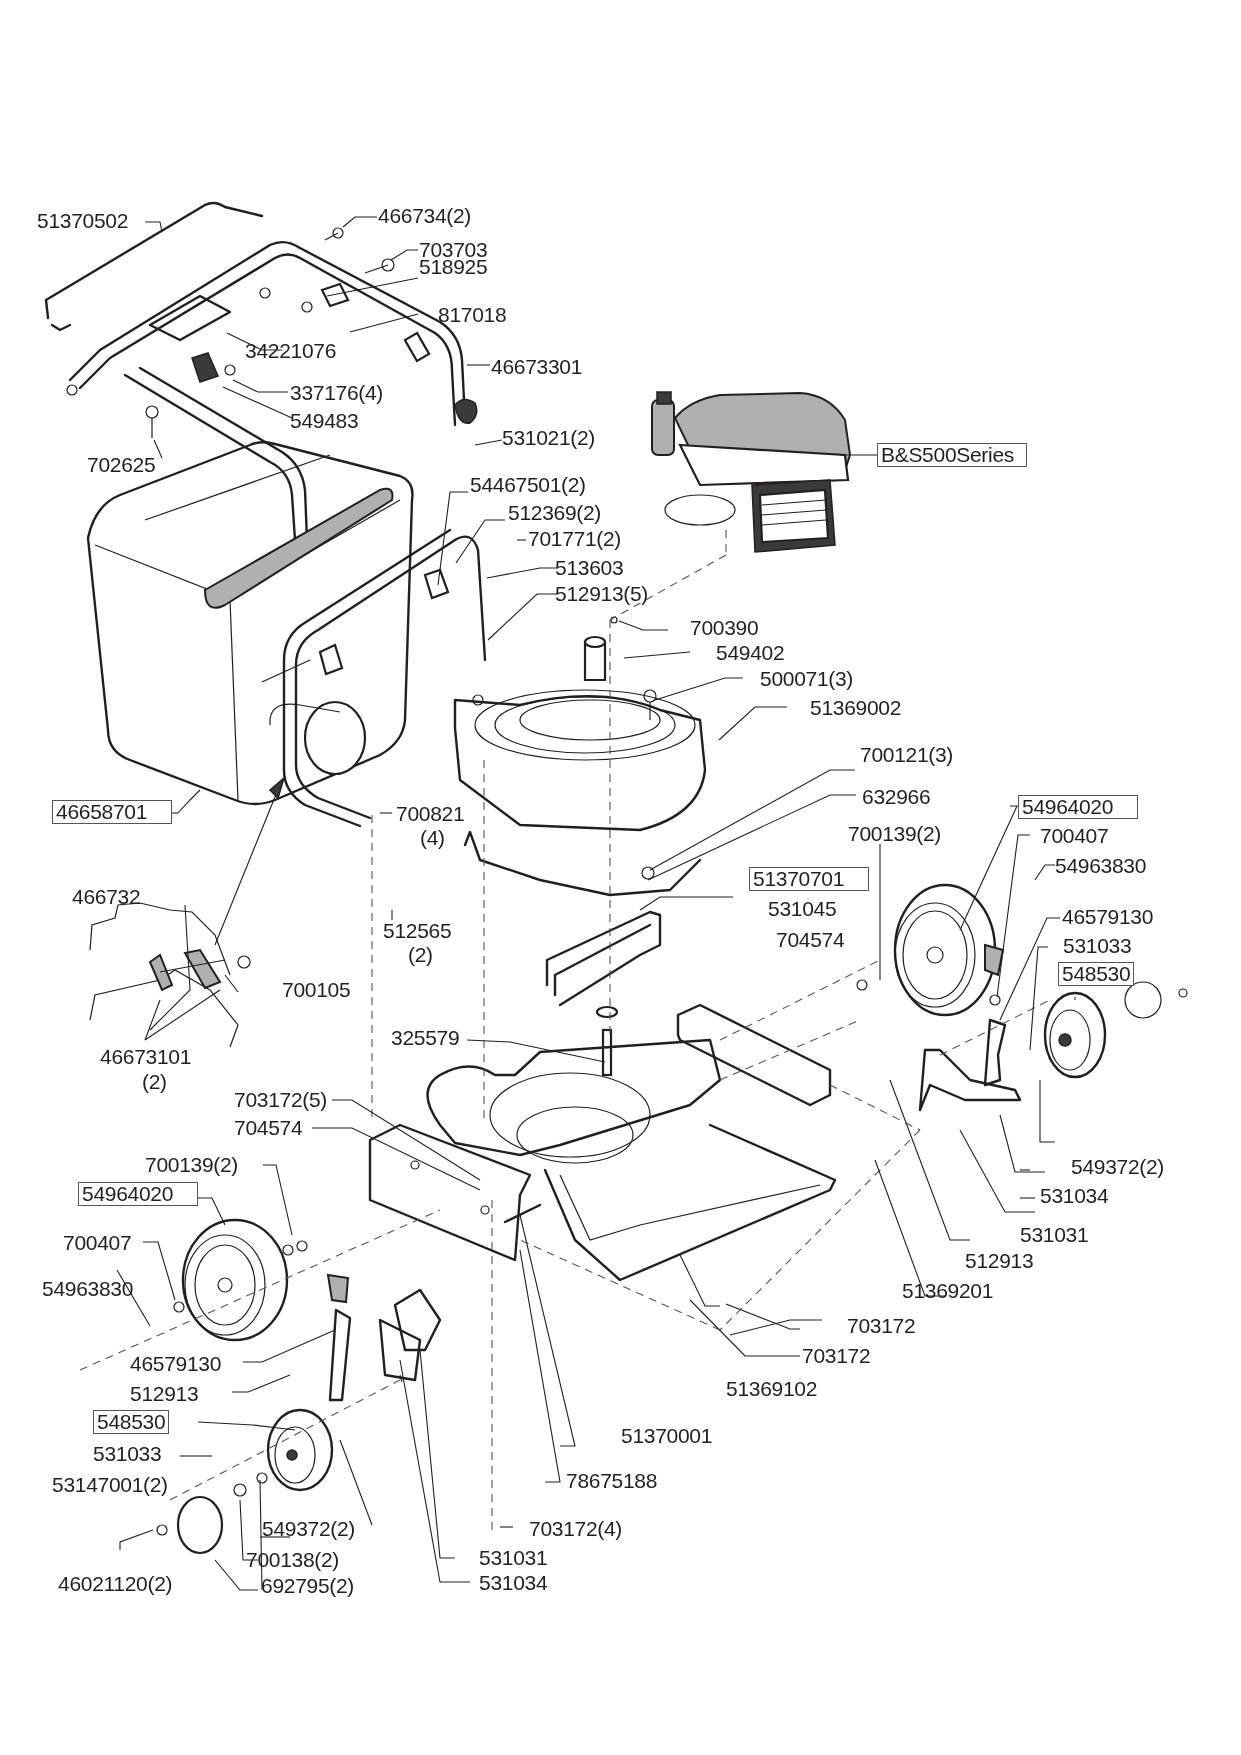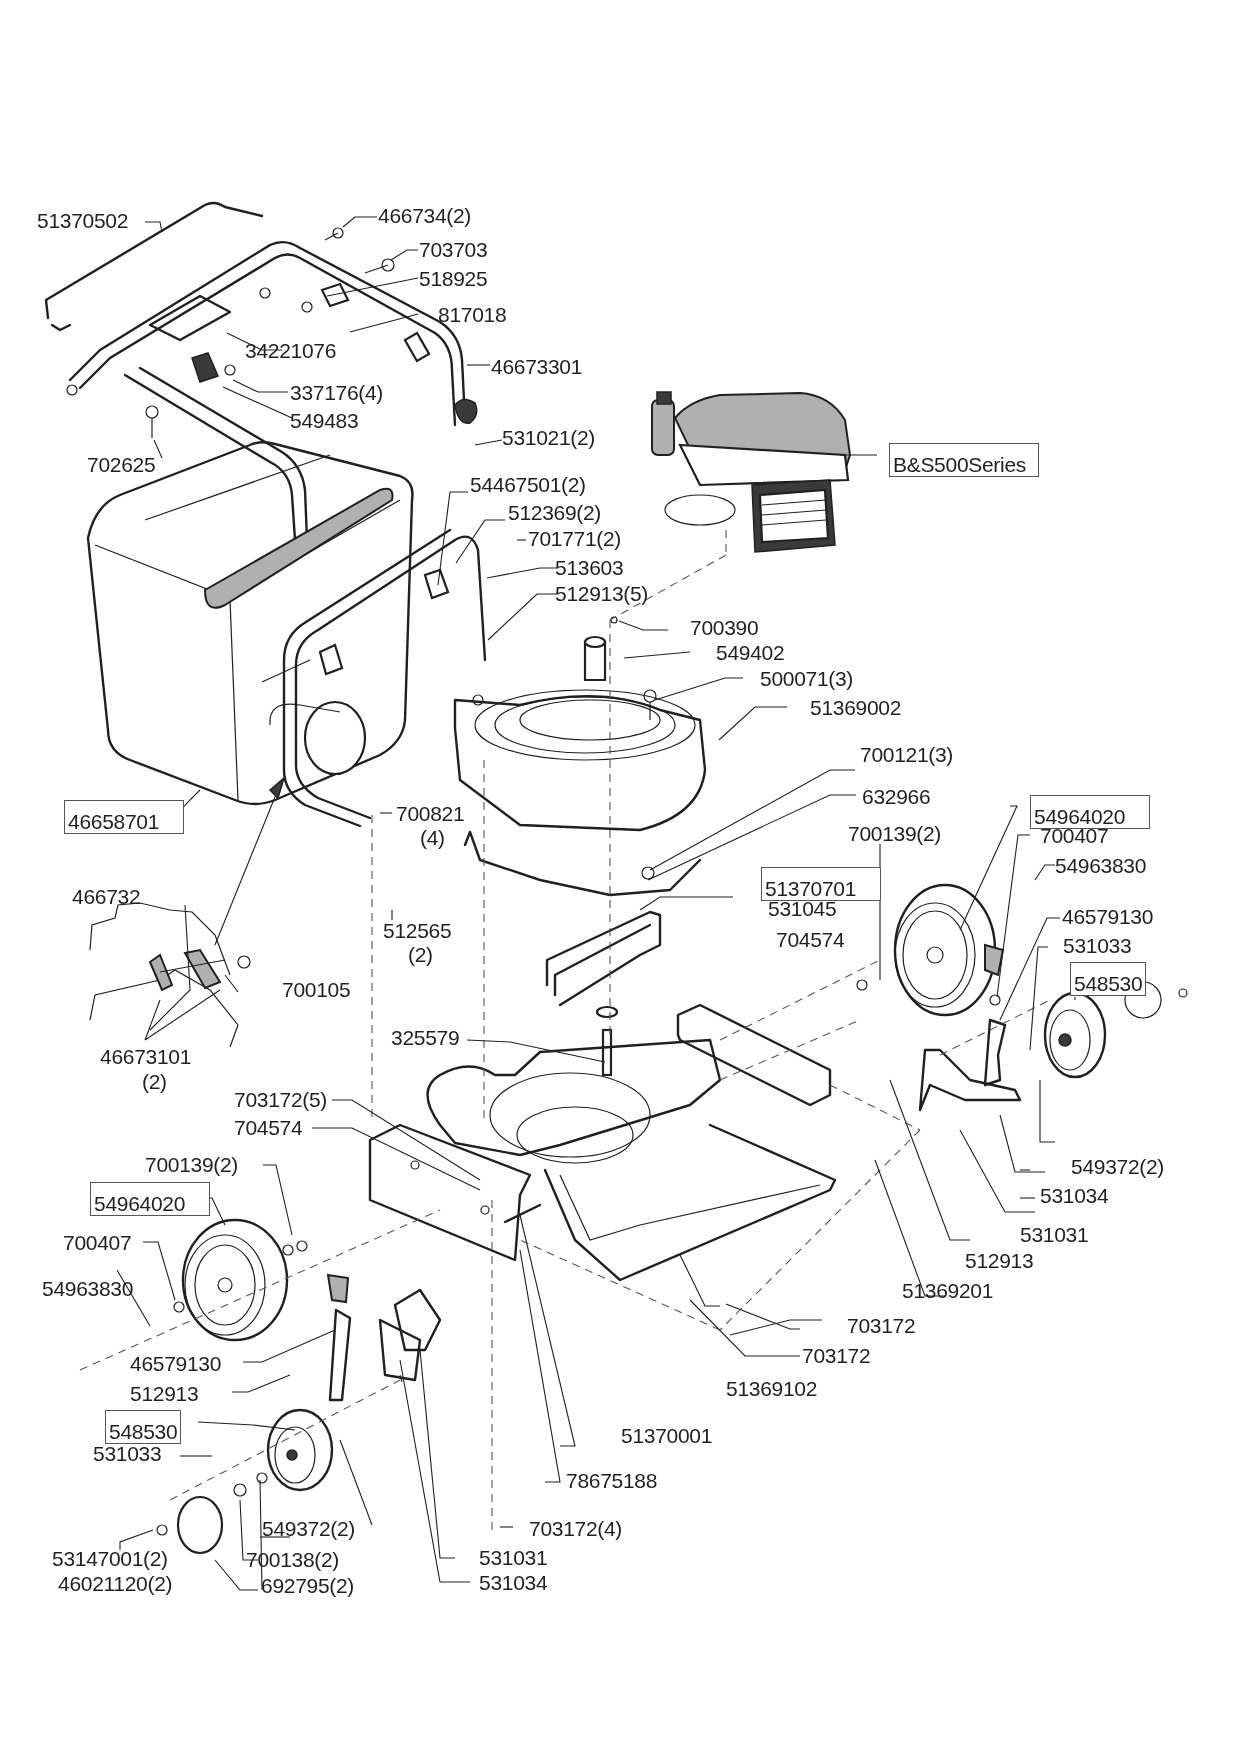--- a/index.html
+++ b/index.html
@@ -1,21 +1,21 @@
 <!DOCTYPE html>
 <html><head>
 <meta charset="utf-8">
 <style>
   html, body { margin: 0; padding: 0; background: #ffffff; }
   body { width: 1241px; height: 1755px; position: relative; overflow: hidden;
          font-family: "Liberation Sans", sans-serif; color: #231f20; }
   #diagram { position: absolute; left: 0; top: 0; width: 1241px; height: 1755px; }
   .lbl { position: absolute; font-size: 21px; line-height: 22px; white-space: nowrap;
          color: #231f20; letter-spacing: -0.3px; }
-  .lbl.boxed { border: 1.3px solid #555; padding: 10px 24px 0 3px; line-height: 22px; background: #fff; margin-left: 12px; }
+  .lbl.boxed { border: 1.3px solid #555; padding: 0 24px 0 3px; line-height: 22px; background: #fff; }
   svg .part { fill: none; stroke: #231f20; stroke-width: 2.4; stroke-linejoin: round; stroke-linecap: round; }
   svg .thin { fill: none; stroke: #231f20; stroke-width: 1.2; }
   svg .leader { fill: none; stroke: #231f20; stroke-width: 1.1; }
   svg .dash { fill: none; stroke: #555; stroke-width: 1.1; stroke-dasharray: 8 6; }
   svg .fillgray { fill: #b0b0b0; stroke: #231f20; stroke-width: 2; }
   svg .filldark { fill: #3a3a3a; stroke: #231f20; stroke-width: 1.5; }
   svg .fillwhite { fill: #ffffff; stroke: #231f20; stroke-width: 2.2; }
 </style>
 </head>
 <body>
@@ -263,21 +263,21 @@
     <polyline class="leader" points="1045,1172 1015,1172 1000,1115"></polyline>
     <polyline class="leader" points="1030,1170 1020,1170"></polyline>
     <polyline class="leader" points="1055,1142 1040,1142 1040,1080"></polyline>
     <polyline class="leader" points="1035,1198 1020,1198"></polyline>
   </g>
 </svg>
 
 <div class="lbl" style="left:37px;top:210px">51370502</div>
 <div class="lbl" style="left:378px;top:205px">466734(2)</div>
 <div class="lbl" style="left:419px;top:239px">703703</div>
-<div class="lbl" style="left:419px;top:268px">518925</div>
+<div class="lbl" style="left:419px;top:256px">518925</div>
 <div class="lbl" style="left:438px;top:304px">817018</div>
 <div class="lbl" style="left:245px;top:340px">34221076</div>
 <div class="lbl" style="left:491px;top:356px">46673301</div>
 <div class="lbl" style="left:290px;top:382px">337176(4)</div>
 <div class="lbl" style="left:290px;top:410px">549483</div>
 <div class="lbl" style="left:87px;top:454px">702625</div>
 <div class="lbl" style="left:502px;top:427px">531021(2)</div>
 <div class="lbl boxed" style="left:877px;top:443px;padding-right:12px">B&amp;S500Series</div>
 <div class="lbl" style="left:470px;top:474px">54467501(2)</div>
 <div class="lbl" style="left:508px;top:502px">512369(2)</div>
@@ -325,18 +325,18 @@
 <div class="lbl" style="left:130px;top:1353px">46579130</div>
 <div class="lbl" style="left:802px;top:1345px">703172</div>
 <div class="lbl" style="left:130px;top:1383px">512913</div>
 <div class="lbl" style="left:726px;top:1378px">51369102</div>
 <div class="lbl boxed" style="left:93px;top:1410px;padding-right:3px">548530</div>
 <div class="lbl" style="left:93px;top:1443px">531033</div>
 <div class="lbl" style="left:621px;top:1425px">51370001</div>
 <div class="lbl" style="left:566px;top:1470px">78675188</div>
 <div class="lbl" style="left:262px;top:1518px">549372(2)</div>
 <div class="lbl" style="left:529px;top:1518px">703172(4)</div>
-<div class="lbl" style="left:52px;top:1548px">53147001(2)</div>
+<div class="lbl" style="left:52px;top:1474px">53147001(2)</div>
 <div class="lbl" style="left:479px;top:1547px">531031</div>
 <div class="lbl" style="left:246px;top:1549px">700138(2)</div>
 <div class="lbl" style="left:58px;top:1573px">46021120(2)</div>
 <div class="lbl" style="left:261px;top:1575px">692795(2)</div>
 <div class="lbl" style="left:479px;top:1572px">531034</div>
 
 </body></html>

